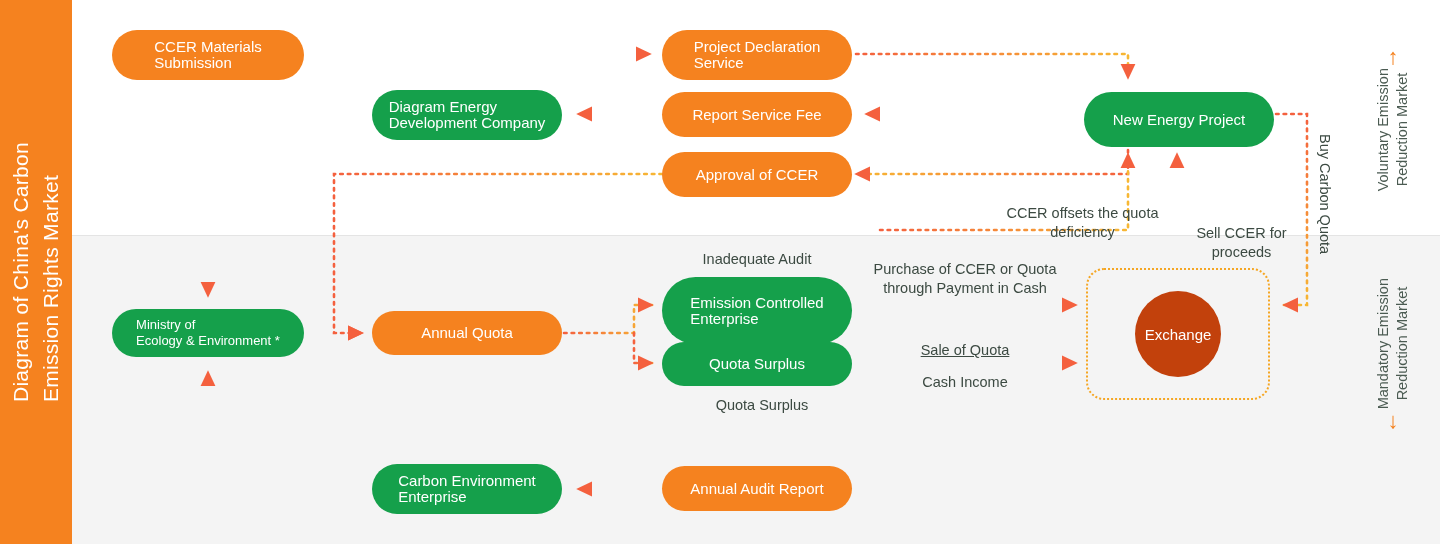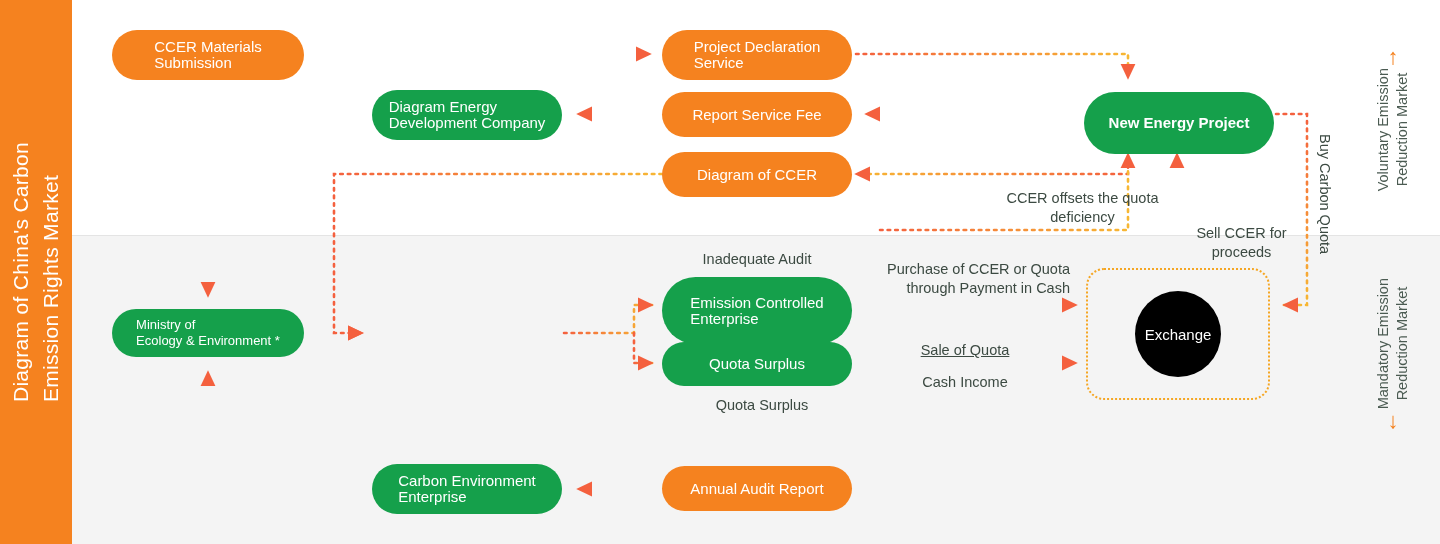--- a/index.html
+++ b/index.html
@@ -31,21 +31,21 @@
     color:#fff;border-radius:999px;font-size:15px;line-height:16px;white-space:pre-line;
     padding:0 10px;box-sizing:border-box;}
   .node.orange{background:#f5821f;}
   .node.green{background:#15a04b;}
   .node.small{font-size:13px;}
 
   
   .exchange-box{position:absolute;left:1086px;top:268px;width:184px;height:132px;
     border:2px dotted #f5a623;border-radius:18px;box-sizing:border-box;}
   .exchange-circle{position:absolute;left:1135px;top:291px;width:86px;height:86px;border-radius:50%;
-    background:#000000;display:flex;align-items:center;justify-content:center;color:#fff;font-size:15px;}
+    background:#c2410c;display:flex;align-items:center;justify-content:center;color:#fff;font-size:15px;}
 
   
   .elabel{position:absolute;color:#3c4a42;font-size:14.5px;line-height:19px;
     white-space:pre-line;text-align:center;}
   .elabel.rot{writing-mode:vertical-rl;text-align:left;}
 
   
   svg.edges{position:absolute;left:0;top:0;width:1440px;height:544px;pointer-events:none;}
 </style>
 </head>
@@ -128,46 +128,47 @@
 Submission</div>
 
   <div class="node orange" style="left:662px;top:30px;width:190px;height:50px;">Project Declaration
 Service</div>
 
   <div class="node green" style="left:372px;top:90px;width:190px;height:50px;">Diagram Energy
 Development Company</div>
 
   <div class="node orange" style="left:662px;top:92px;width:190px;height:45px;">Report Service Fee</div>
 
-  <div class="node green" style="left:1084px;top:92px;width:190px;height:62px;font-weight:bold;">New Energy Project</div>
+  <div class="node green" style="left:1084px;top:92px;width:190px;height:55px;">New Energy Project</div>
 
-  <div class="node orange" style="left:662px;top:152px;width:190px;height:45px;">Diagram of CCER</div>
+  <div class="node orange" style="left:662px;top:152px;width:190px;height:45px;">Approval of CCER</div>
 
-  <div class="elabel" style="left:980px;top:189px;width:205px;">CCER offsets the quota
+  <div class="elabel" style="left:980px;top:204px;width:205px;">CCER offsets the quota
 deficiency</div>
 
   <div class="elabel" style="left:1189px;top:188px;width:105px;margin-top:36px;">Sell CCER for
 proceeds</div>
 
   <div class="elabel rot" style="left:1315px;top:134px;height:150px;">Buy Carbon Quota</div>
 
   <div class="node green small" style="left:112px;top:309px;width:192px;height:48px;">Ministry of
 Ecology &amp; Environment *</div>
 
+  <div class="node orange" style="left:372px;top:311px;width:190px;height:44px;">Annual Quota</div>
 
   <div class="elabel" style="left:672px;top:250px;width:170px;">Inadequate Audit</div>
 
   <div class="node green" style="left:662px;top:277px;width:190px;height:67px;">Emission Controlled
 Enterprise</div>
 
   <div class="node green" style="left:662px;top:342px;width:190px;height:44px;">Quota Surplus</div>
 
   <div class="elabel" style="left:672px;top:396px;width:180px;">Quota Surplus</div>
 
-  <div class="elabel" style="left:860px;top:260px;width:210px;text-align:right;">Purchase of CCER or Quota
+  <div class="elabel" style="left:860px;top:260px;width:210px;">Purchase of CCER or Quota
 through Payment in Cash</div>
 
   <div class="elabel" style="left:880px;top:341px;width:170px;text-decoration:underline;">Sale of Quota</div>
 
   <div class="elabel" style="left:880px;top:373px;width:170px;">Cash Income</div>
 
   <div class="exchange-box"></div>
   <div class="exchange-circle">Exchange</div>
 
 

